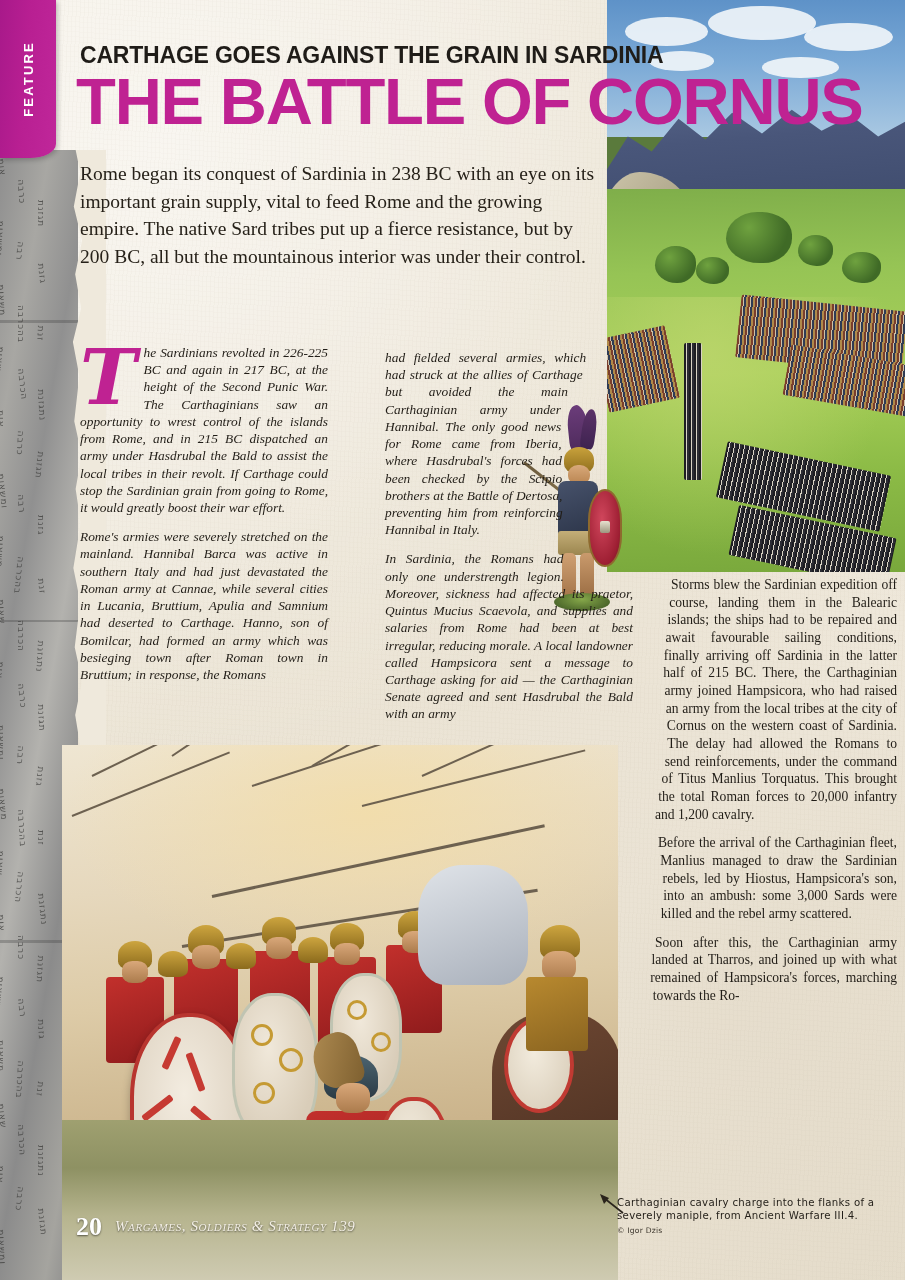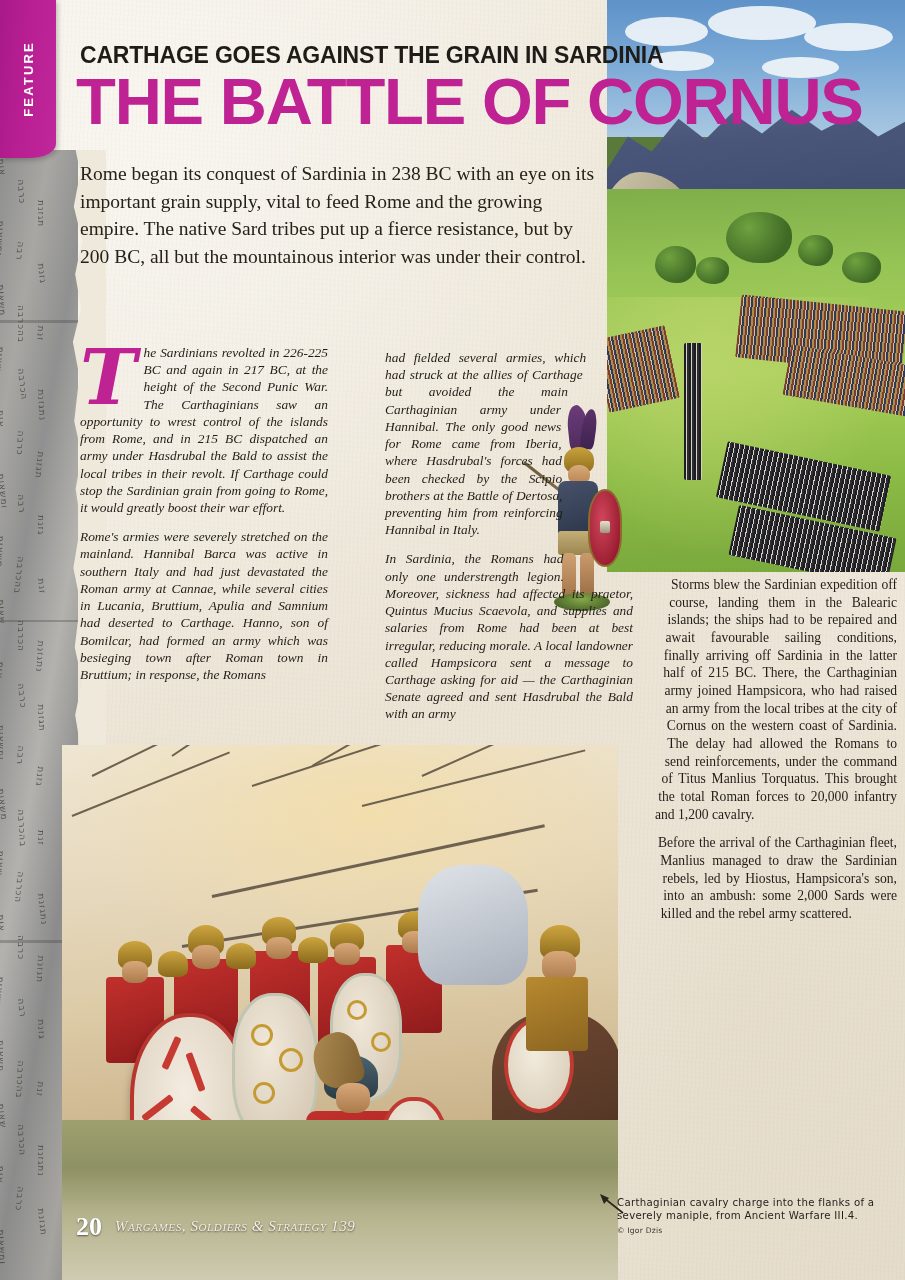--- a/index.html
+++ b/index.html
@@ -558,21 +558,22 @@
 
   <div class="col" id="col2">
     <div class="mini-float"></div>
     <p>had fielded several armies, which had struck at the allies of Carthage but avoided the main Carthaginian army under Hannibal. The only good news for Rome came from Iberia, where Hasdrubal's forces had been checked by the Scipio brothers at the Battle of Dertosa, preventing him from reinforcing Hannibal in Italy.</p>
     <p>In Sardinia, the Romans had only one understrength legion. Moreover, sickness had affected its praetor, Quintus Mucius Scaevola, and supplies and salaries from Rome had been at best irregular, reducing morale. A local landowner called Hampsicora sent a message to Carthage asking for aid — the Carthaginian Senate agreed and sent Hasdrubal the Bald with an army</p>
   </div>
 
   <div id="col3">
     <div class="art-float"></div>
     <p>Storms blew the Sardinian expedition off course, landing them in the Balearic islands; the ships had to be repaired and await favourable sailing conditions, finally arriving off Sardinia in the latter half of 215 BC. There, the Carthaginian army joined Hampsicora, who had raised an army from the local tribes at the city of Cornus on the western coast of Sardinia. The delay had allowed the Romans to send reinforcements, under the command of Titus Manlius Torquatus. This brought the total Roman forces to 20,000 infantry and 1,200 cavalry.</p>
-    <p>Before the arrival of the Carthaginian fleet, Manlius managed to draw the Sardinian rebels, led by Hiostus, Hampsicora's son, into an ambush: some 2,000 Sards were killed and the rebel army scattered.</p>
+    <p>Before the arrival of the Carthaginian fleet, Manlius managed to draw the Sardinian rebels, led by Hiostus, Hampsicora's son, into an ambush: some 3,000 Sards were killed and the rebel army scattered.</p>
+    <p>Soon after this, the Carthaginian army landed at Tharros, and joined up with what remained of Hampsicora's forces, marching towards the Ro-</p>
   </div>
 
   <svg class="caption-arrow" viewBox="0 0 26 22">
     <path d="M25 21 L6 6" stroke="#2a241c" stroke-width="1.6" fill="none"></path>
     <path d="M2 2 L11 6 L6 12 Z" fill="#2a241c"></path>
   </svg>
   <div class="caption">
     <div>Carthaginian cavalry charge into the flanks of a severely maniple, from Ancient Warfare III.4.</div>
     <div class="credit">© Igor Dzis</div>
   </div>

